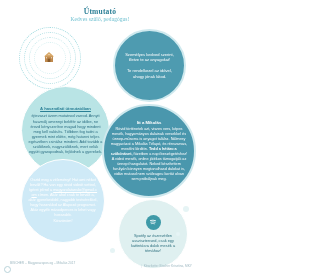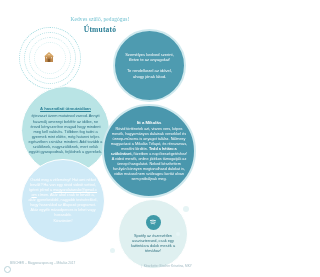--- a/index.html
+++ b/index.html
@@ -16,21 +16,20 @@
   }
 
   
   .title{
     position:absolute;top:7px;left:0;width:200px;
     text-align:center;
     font-family:"Liberation Serif", serif;
     font-size:7.5px;font-weight:bold;
     color:#2b7f96;
     letter-spacing:.2px;
-    margin-top:18px;
   }
   .subtitle{
     position:absolute;top:16px;left:0;width:200px;
     text-align:center;
     font-family:"Liberation Serif", serif;
     font-size:5.4px;
     color:#6fc0d0;
     letter-spacing:.1px;
   }
 

